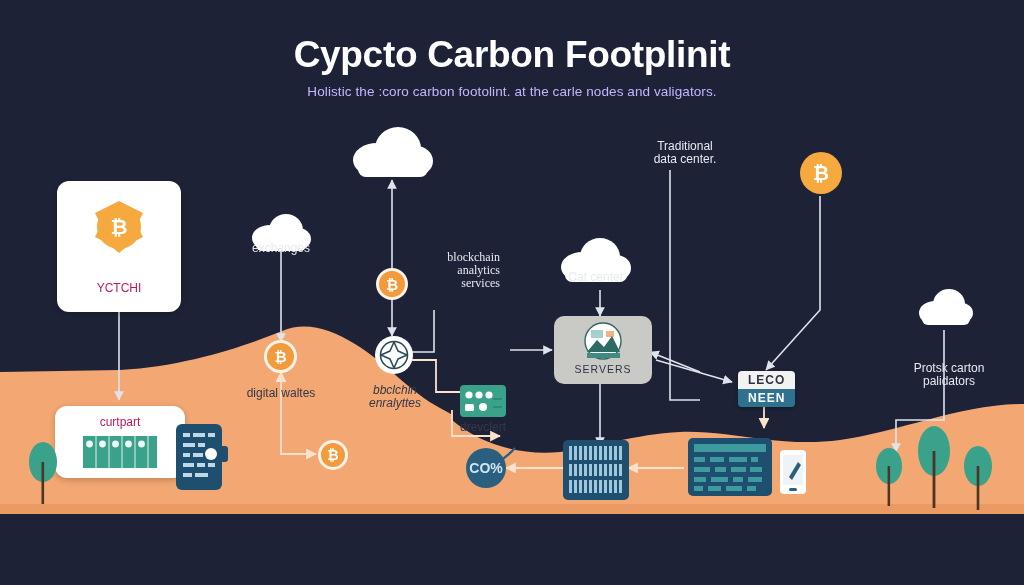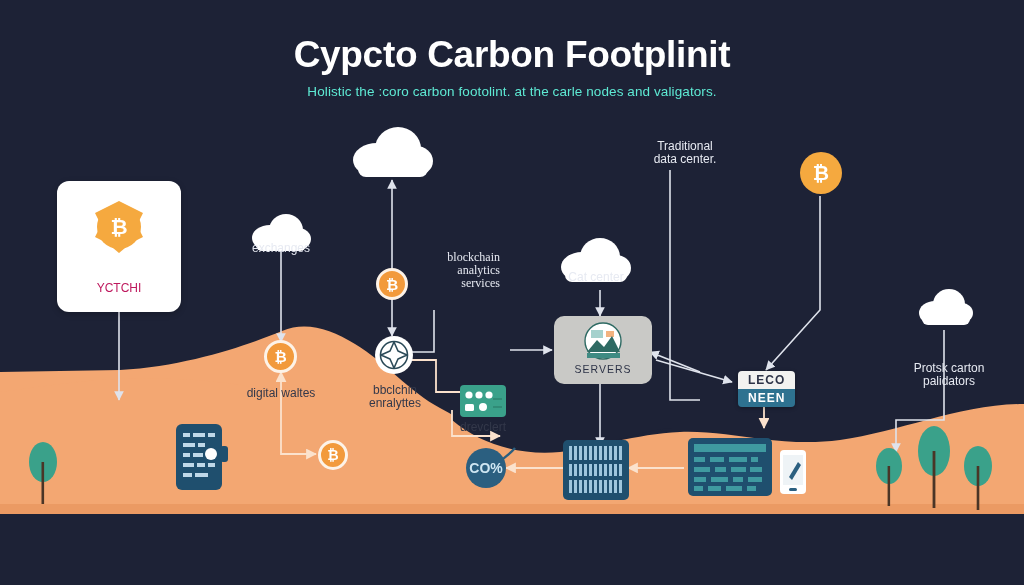--- a/index.html
+++ b/index.html
@@ -34,21 +34,21 @@
     font-weight: bold;
     color: #ffffff;
     letter-spacing: -0.3px;
   }
   .subtitle {
     position: absolute;
     left: 0; top: 84px;
     width: 1024px;
     text-align: center;
     font-size: 13.5px;
-    color: #5eead4;
+    color: #c4b5fd;
     letter-spacing: 0.1px;
   }
 
   
   .node-label {
     position: absolute;
     font-size: 12px;
     line-height: 13px;
     color: #e7eaf2;
     text-align: center;
@@ -243,20 +243,40 @@
 
   <div class="card" style="left:57px; top:181px; width:124px; height:131px;">
     <svg width="124" height="96" viewBox="0 0 124 96">
       <path d="M62 20 L74 26 L86 32 L80 44 L86 56 L74 62 L62 72 L50 62 L38 56 L44 44 L38 32 L50 26 Z" fill="#f5a93f"></path>
       <circle cx="62" cy="46" r="22" fill="#f5a93f"></circle>
       <text x="62" y="53" font-size="21" font-weight="bold" fill="#ffffff" text-anchor="middle" font-family="Liberation Sans, sans-serif">₿</text>
     </svg>
     <div class="card-title" style="top:100px;">YCTCHI</div>
   </div>
 
+  <div class="card" style="left:55px; top:406px; width:130px; height:72px;">
+    <div class="card-title" style="top:9px;">curtpart</div>
+    <svg style="position:absolute; left:28px; top:30px;" width="74" height="32" viewBox="0 0 74 32">
+      <rect x="0" y="0" width="74" height="32" fill="#3aa18a"></rect>
+      <g stroke="#ffffff" stroke-width="1" opacity="0.85">
+        <line x1="13" y1="0" x2="13" y2="32"></line>
+          <line x1="26" y1="0" x2="26" y2="32"></line>
+        <line x1="39" y1="0" x2="39" y2="32"></line>
+          <line x1="52" y1="0" x2="52" y2="32"></line>
+        <line x1="65" y1="0" x2="65" y2="32"></line>
+      </g>
+      <g fill="#ffffff" opacity="0.92">
+        <circle cx="6.5" cy="8" r="3.4"></circle>
+          <circle cx="19.5" cy="8" r="3.4"></circle>
+        <circle cx="32.5" cy="8" r="3.4"></circle>
+          <circle cx="45.5" cy="8" r="3.4"></circle>
+        <circle cx="58.5" cy="8" r="3.4"></circle>
+      </g>
+    </svg>
+  </div>
 
   <svg class="device" style="left:176px; top:424px;" width="52" height="66" viewBox="0 0 52 66">
     <rect x="0" y="0" width="46" height="66" rx="6" fill="#1f4f6e"></rect>
     <rect x="44" y="22" width="8" height="16" rx="3" fill="#1f4f6e"></rect>
     <g fill="#bfd8e8">
       <rect x="7" y="9" width="7" height="4"></rect>
         <rect x="17" y="9" width="12" height="4"></rect>
         <rect x="32" y="9" width="7" height="4"></rect>
       <rect x="7" y="19" width="12" height="4"></rect>
         <rect x="22" y="19" width="7" height="4"></rect>
@@ -301,21 +321,21 @@
 
   <div class="coin" style="left:318px; top:440px; width:30px; height:30px; font-size:14px;">
     <span>₿</span>
   </div>
 
   <svg style="position:absolute; left:374px; top:335px;" width="40" height="40" viewBox="0 0 40 40">
     <circle cx="20" cy="20" r="19" fill="#ffffff"></circle>
     <circle cx="20" cy="20" r="13.5" fill="none" stroke="#2b4a58" stroke-width="1.6"></circle>
     <path d="M20 7 L24 16 L33 20 L24 24 L20 33 L16 24 L7 20 L16 16 Z" fill="none" stroke="#2b4a58" stroke-width="1.6" stroke-linejoin="round"></path>
   </svg>
-  <div class="node-label dark" style="left:349px; top:384px; width:92px;">bbclchin
+  <div class="node-label dark" style="left:349px; top:384px; width:92px;font-style:italic;">bbclchin
 enralyttes</div>
 
   <svg style="position:absolute; left:460px; top:385px;" width="46" height="32" viewBox="0 0 46 32">
     <rect x="0" y="0" width="46" height="32" rx="4" fill="#3aa18a"></rect>
     <g fill="#ffffff">
       <circle cx="9" cy="10" r="3.6"></circle>
         <circle cx="19" cy="10" r="3.6"></circle>
         <circle cx="29" cy="10" r="3.6"></circle>
       <rect x="5" y="19" width="9" height="7" rx="1.6"></rect>
       <circle cx="23" cy="22" r="4"></circle>

